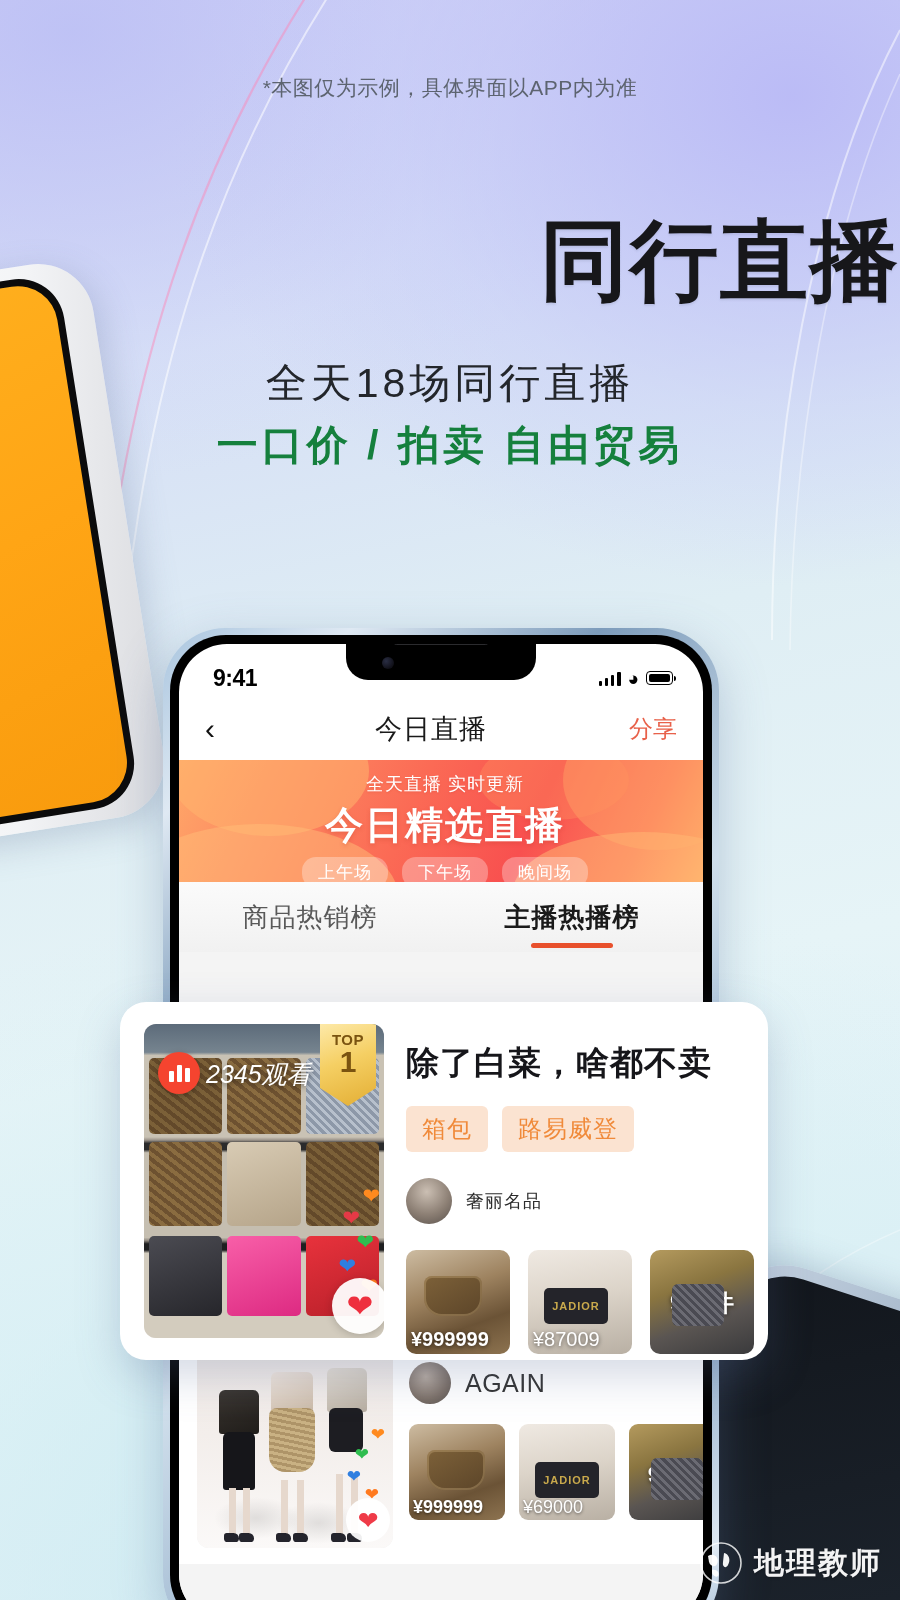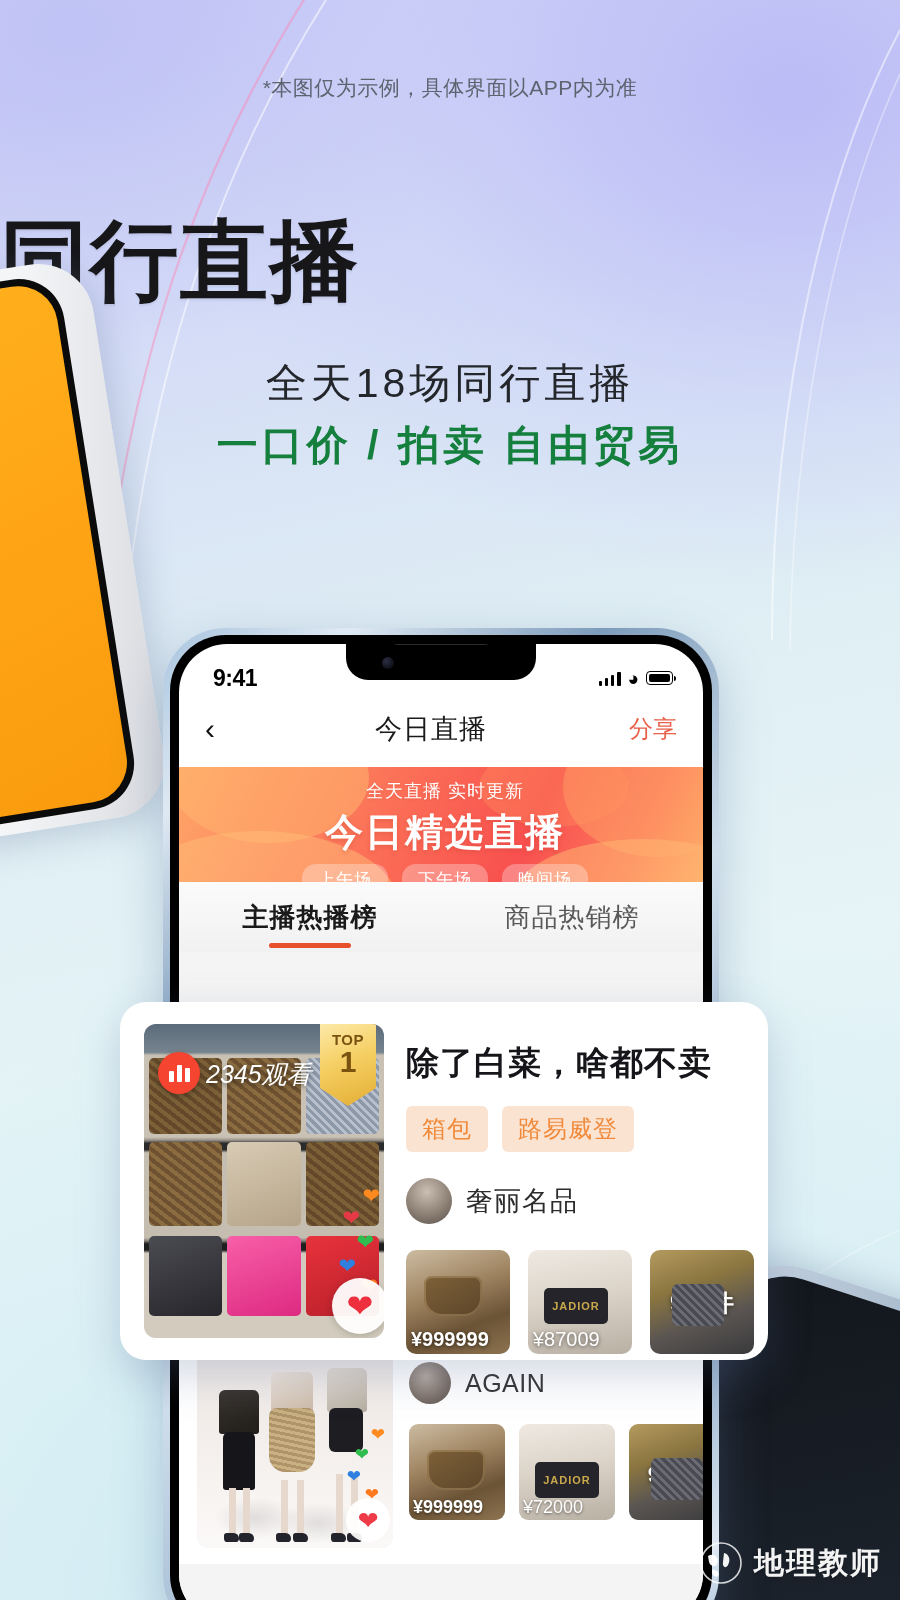--- a/index.html
+++ b/index.html
@@ -22,21 +22,21 @@
   .disclaimer {
     position:absolute; top:74px; left:0; width:100%;
     text-align:center;
     font-size:21px; letter-spacing:0.5px;
     color:#5d6470;
   }
 
   
   .headline {
     position:absolute; top:217px; left:0; width:100%;
-    text-align:left;
+    text-align:right;
     font-size:88px; line-height:1;
     font-weight:bold;
     color:#17171a;
     letter-spacing:2px;
     text-shadow:0 2px 2px rgba(120,130,160,.18);
   }
   .sub1 {
     position:absolute; top:358px; left:0; width:100%;
     text-align:center;
     font-size:41px; line-height:1.25;
@@ -160,21 +160,21 @@
     display:flex; align-items:center; z-index:10;
     background:#fff;
     padding:0 26px;
   }
   .nav-back { font-size:30px; color:#111; width:50px; line-height:1; font-weight:300; }
   .nav-title { flex:1; text-align:center; font-size:27px; color:#1a1a1a; letter-spacing:1px; }
   .nav-share { width:70px; text-align:right; font-size:24px; }
 
   
   .banner {
-    position:absolute; top:123px; left:0; width:100%; height:122px;
+    position:absolute; top:116px; left:0; width:100%; height:122px;
     background:linear-gradient(115deg,#ffa868 0%,#fd8e63 16%,#fb6a55 44%,#f8504f 66%,#fd7a5c 86%,#ffb06a 100%);
     overflow:hidden;
     padding-left:8px;
   }
   .blob { position:absolute; border-radius:50%; }
   .blob.b1 { width:200px; height:130px; left:-10px; top:-54px; background:rgba(255,180,110,.55); }
   .blob.b2 { width:280px; height:150px; left:-60px; bottom:-92px; background:rgba(255,190,120,.50); }
   .blob.b3 { width:190px; height:140px; right:-50px; top:-50px; background:rgba(255,170,105,.45); }
   .blob.b4 { width:260px; height:120px; right:-70px; bottom:-70px; background:rgba(255,185,115,.5); }
   .blob.b5 { width:150px; height:80px; left:300px; top:-20px; background:rgba(255,150,95,.35); }
@@ -378,21 +378,21 @@
   .ftag {
     background:#fbe3d1; color:#f08a3a;
     font-size:24px; padding:7px 16px; border-radius:6px;
     letter-spacing:1px;
   }
   .float-host { display:flex; align-items:center; gap:14px; margin-top:26px; }
   .float-host .av {
     width:46px; height:46px; border-radius:50%; flex-shrink:0;
     background:radial-gradient(circle at 45% 30%,#cbbfb3,#8d8075 55%,#58504a);
   }
-  .float-host .nm { font-size:27px; color:#2c2c2c; letter-spacing:1px; }
+  .float-host .nm { font-size:18px; color:#2c2c2c; letter-spacing:1px; }
   .float-prods { display:flex; gap:18px; margin-top:26px; }
   .fprod {
     width:104px; height:104px; border-radius:10px;
     position:relative; overflow:hidden; flex-shrink:0;
   }
   .fprod .fprice {
     position:absolute; left:5px; bottom:3px; color:#fff;
     font-size:20px; white-space:nowrap;
     text-shadow:0 1px 4px rgba(0,0,0,.6);
   }
@@ -494,26 +494,26 @@
         <div class="banner-top">全天直播  实时更新</div>
         <div class="banner-title">今日精选直播</div>
         <div class="banner-pills">
           <span class="pill">上午场</span>
           <span class="pill">下午场</span>
           <span class="pill">晚间场</span>
         </div>
       </div>
 
       <div class="tabs">
+        <div class="tab">
+          <div class="tab-label">商品热销榜</div>
+        </div>
         <div class="tab active">
           <div class="tab-label">主播热播榜</div>
           <div class="tab-underline"></div>
-        </div>
-        <div class="tab">
-          <div class="tab-label">商品热销榜</div>
         </div>
       </div>
 
       <div class="content">
         <div style="height:330px"></div>
         <div class="list-card">
           <div class="thumb">
             <div class="mannequins">
               <div class="mq" style="left:22px;width:40px;height:150px;">
                 <div class="skirt" style="position:absolute;top:0;left:0;width:40px;height:44px;background:linear-gradient(160deg,#3a3530,#201d1a);"></div>
@@ -555,21 +555,21 @@
             </div>
             <div class="host-row">
               <div class="host-avatar"></div>
               <div class="host-name">AGAIN</div>
             </div>
             <div class="prod-row">
               <div class="prod bag-lv">
                 <span class="price">¥999999</span>
               </div>
               <div class="prod bag-dior">
-                <span class="price">¥72000</span>
+                <span class="price">¥69000</span>
               </div>
               <div class="prod bag-dark">
                 <span class="count">960件</span>
               </div>
             </div>
           </div>
         </div>
       </div>
 
     </div>

